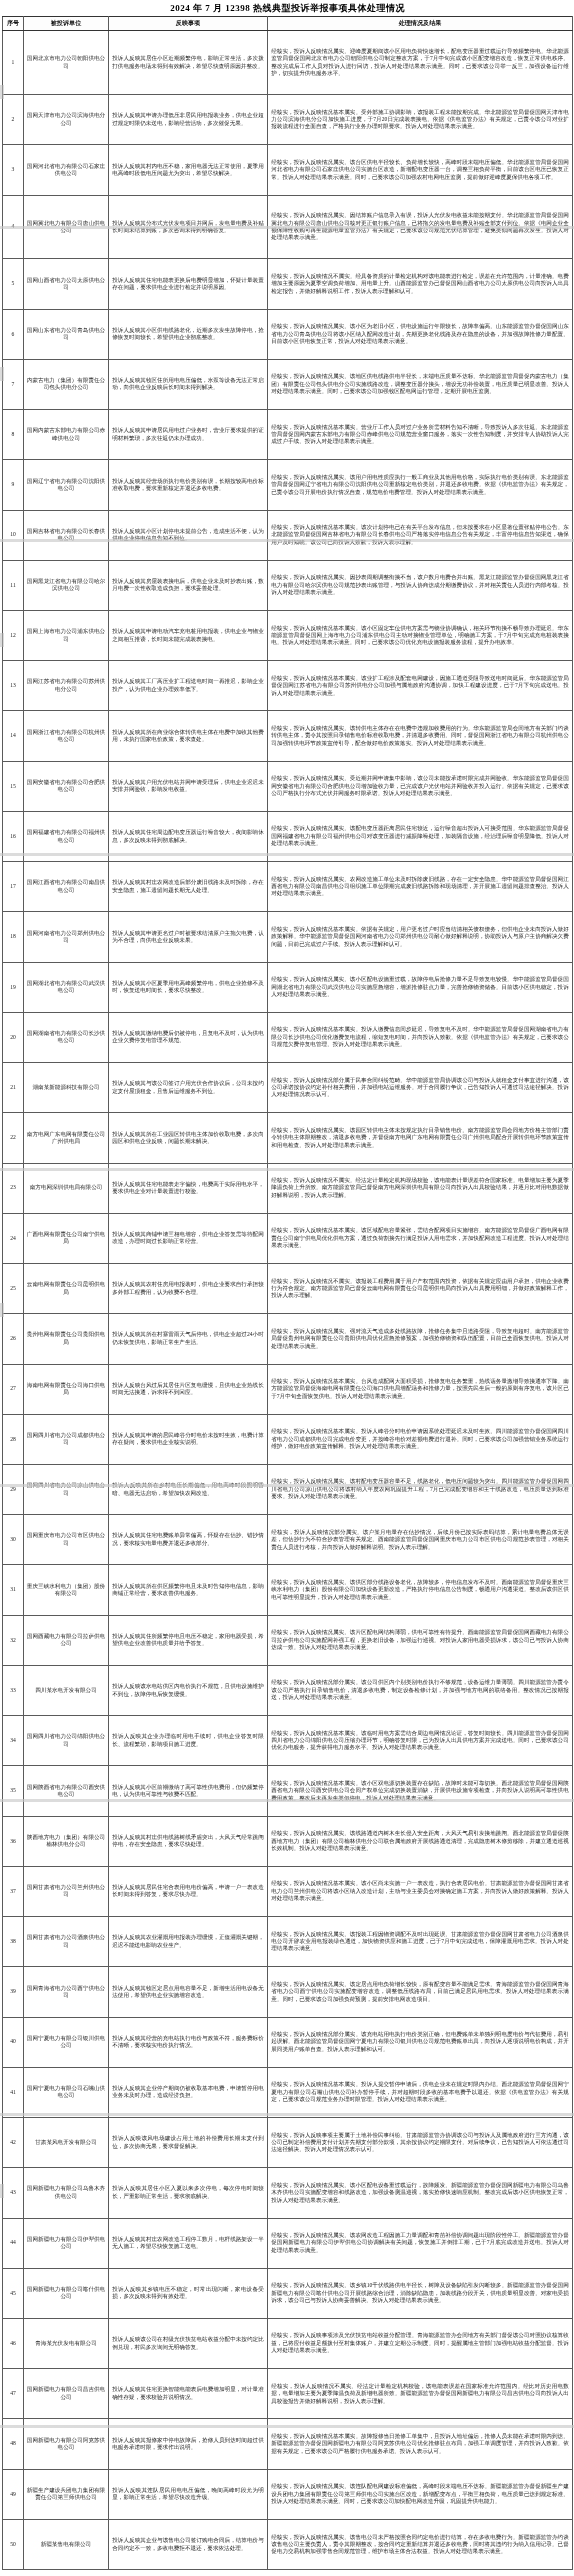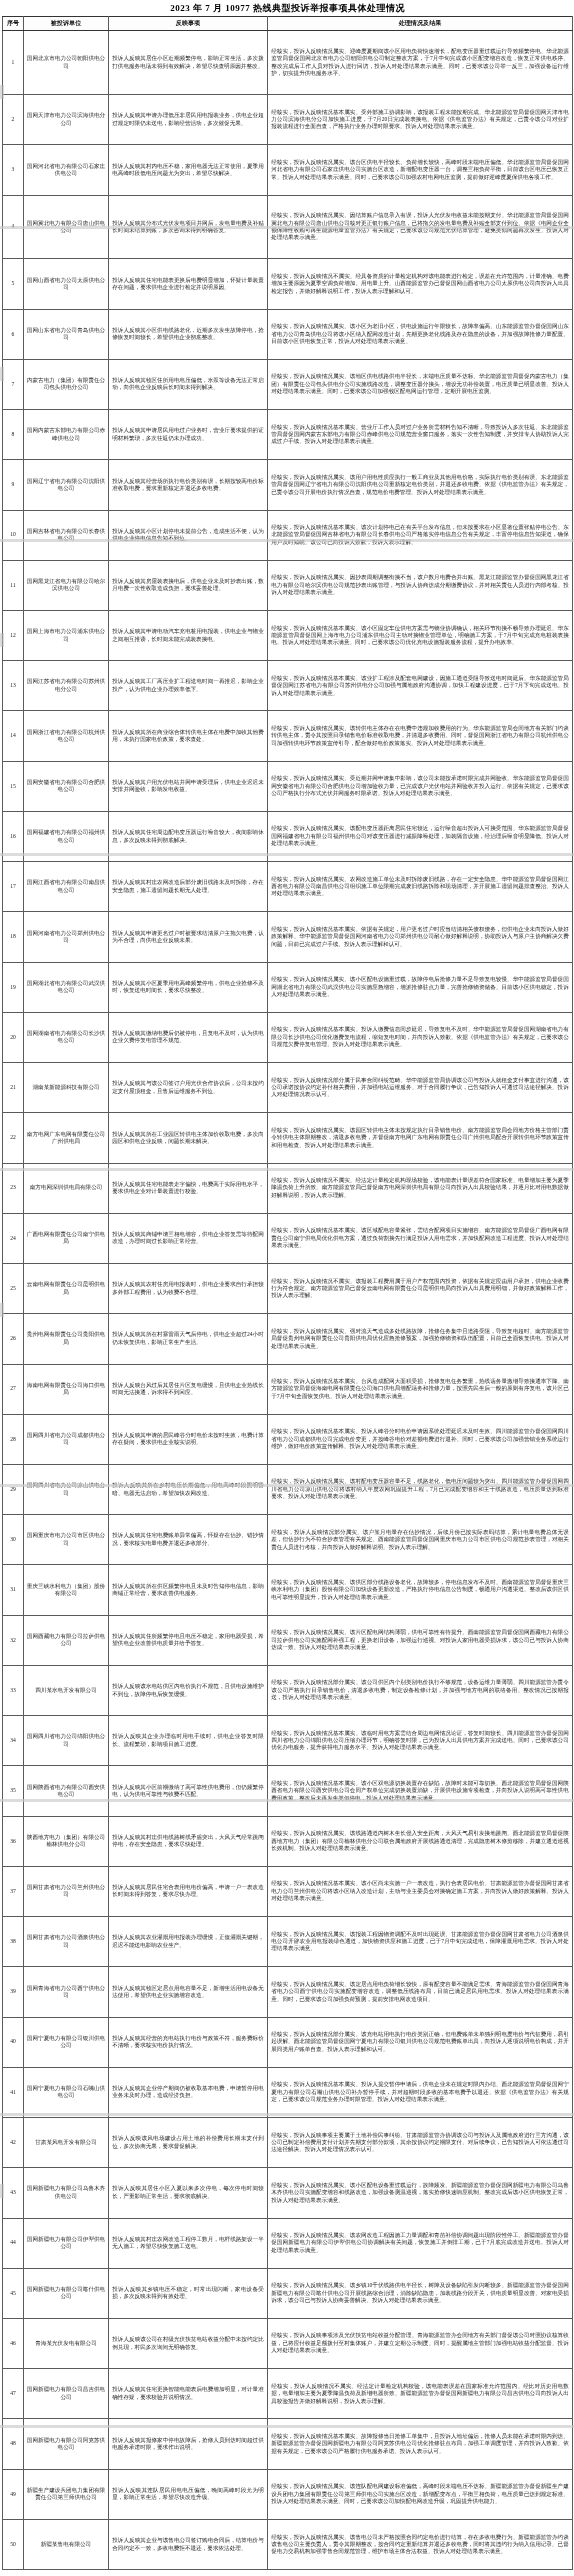--- a/index.html
+++ b/index.html
@@ -34,21 +34,21 @@
   }
   .edge-mark{
     position:absolute;left:0;width:3.7px;height:14px;background:#bfbfbf;
     opacity:.55;pointer-events:none;
   }
 </style>
 </head>
 <body>
 
 <div class="page">
-  <h1 class="title">2023 年 7 月 10977 热线典型投诉举报事项具体处理情况</h1>
+  <h1 class="title">2024 年 7 月 12398 热线典型投诉举报事项具体处理情况</h1>
 
   <table class="main">
     <colgroup>
       <col style="width:21px">
         <col style="width:85px">
         <col style="width:159px">
         <col style="width:305px">
     </colgroup>
     <thead>
       <tr>

